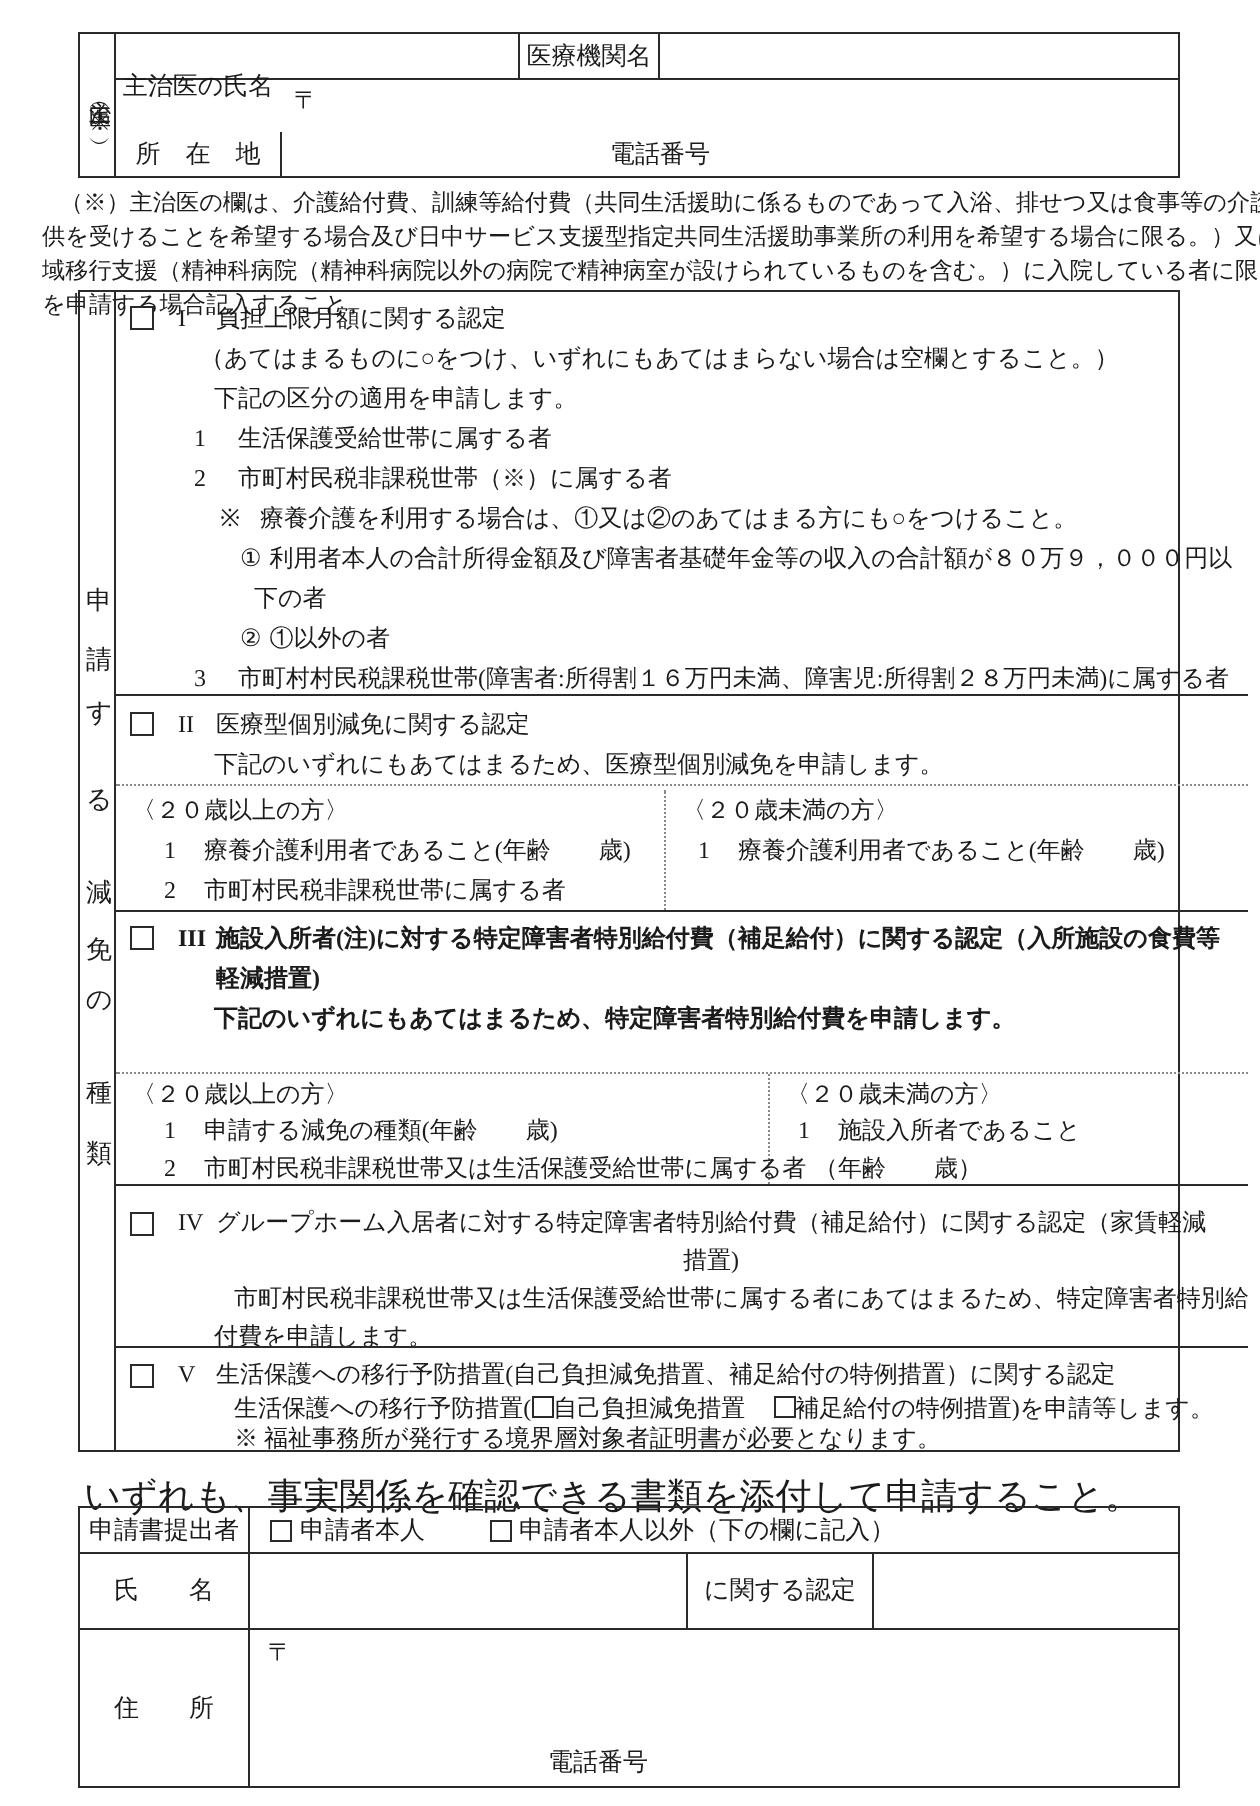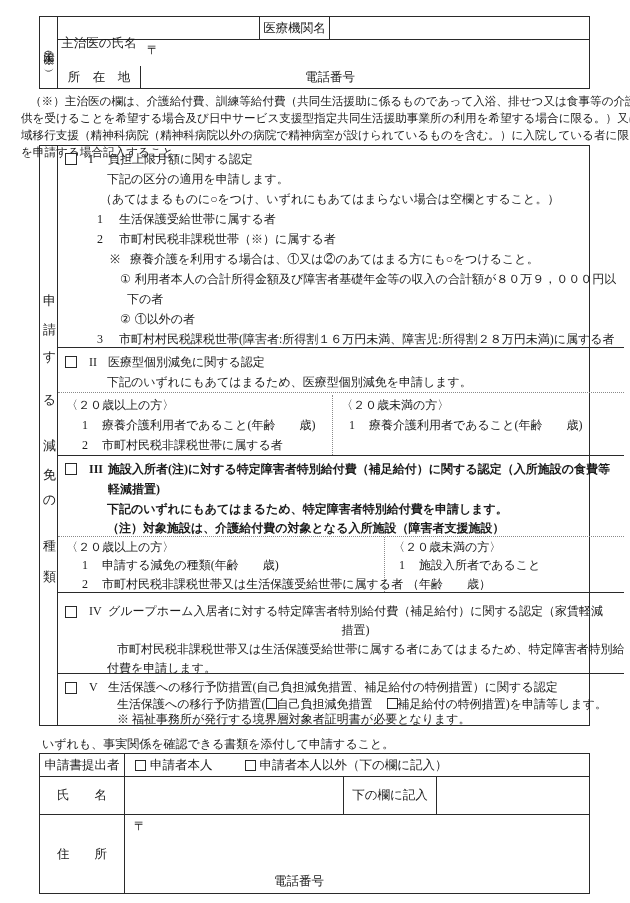--- a/index.html
+++ b/index.html
@@ -71,21 +71,21 @@
   .s4 .title-row{line-height:19px;}
   .s4 .bodywrap{padding-left:49px;}
   .s4 .b1{padding-left:10px;line-height:19px;white-space:nowrap;}
   .s4 .b2{line-height:19px;white-space:nowrap;}
   .s5{height:52px;padding-top:4px;}
   .s5 .title-row{line-height:18px;}
   .s5 .l-b1{padding-left:59px;line-height:16px;white-space:nowrap;}
   .s5 .l-b2{padding-left:59px;line-height:15px;white-space:nowrap;}
   .sp{display:inline-block;width:14px;}
   
-  .footer-note{position:absolute;left:42px;top:736px;font-size:12px;}
+  .footer-note{position:absolute;left:42px;top:736px;font-size:18px;}
   
   .app-table{position:absolute;left:39px;top:753px;width:549px;border:1.4px solid #2a2a2a;font-size:12.5px;}
   .at-row{display:flex;}
   .at-row + .at-row{border-top:1px solid #2a2a2a;}
   .at-r1{height:22px;align-items:center;white-space:nowrap;}
   .at-r2{height:37px;}
   .at-r3{height:78px;}
   .at-lab{width:84px;border-right:1px solid #2a2a2a;display:flex;align-items:center;justify-content:center;align-self:stretch;text-align:center;}
   .at-opts{display:flex;align-items:center;padding-left:10px;gap:4px;}
   .at-opts .gap{display:inline-block;width:24px;}
@@ -132,22 +132,22 @@
     <span class="vtext2">申請する減免の種類</span>
   </div>
   <div class="mt-main">
 
     <div class="sec s1">
       <div class="title-row">
         <span class="cb"></span>
         <span class="numeral">I</span>
         <span>負担上限月額に関する認定</span>
       </div>
+      <div class="ln l-paren">（あてはまるものに○をつけ、いずれにもあてはまらない場合は空欄とすること。）</div>
       <div class="ln l-body">下記の区分の適用を申請します。</div>
-      <div class="ln l-paren">（あてはまるものに○をつけ、いずれにもあてはまらない場合は空欄とすること。）</div>
       <div class="ln l-item"><span class="no">1</span><span>生活保護受給世帯に属する者</span></div>
       <div class="ln l-item"><span class="no">2</span><span>市町村民税非課税世帯（※）に属する者</span></div>
       <div class="ln l-kome"><span class="mk">※</span><span>療養介護を利用する場合は、①又は②のあてはまる方にも○をつけること。</span></div>
       <div class="ln l-circ"><span class="mk">①</span><span>利用者本人の合計所得金額及び障害者基礎年金等の収入の合計額が８０万９，０００円以</span></div>
       <div class="ln l-circ2">下の者</div>
       <div class="ln l-circ"><span class="mk">②</span><span>①以外の者</span></div>
       <div class="ln l-item"><span class="no">3</span><span>市町村村民税課税世帯(障害者:所得割１６万円未満、障害児:所得割２８万円未満)に属する者</span></div>
     </div>
 
     <div class="sec s2">
@@ -176,21 +176,20 @@
       <div class="top">
         <div class="title-row">
           <span class="cb"></span>
           <span class="numeral">III</span>
           <span>
               <span class="nw" style="display:block;">施設入所者(注)に対する特定障害者特別給付費（補足給付）に関する認定（入所施設の食費等</span>
               <span class="nw" style="display:block;">軽減措置)</span>
             </span>
         </div>
         <div class="ln l-body">下記のいずれにもあてはまるため、特定障害者特別給付費を申請します。</div>
-        <div class="l-note">（注）対象施設は、介護給付費の対象となる入所施設（障害者支援施設）</div>
       </div>
       <div class="cols">
         <div class="col-l">
           <div class="col-h">〈２０歳以上の方〉</div>
           <div class="col-item"><span class="no">1</span><span>申請する減免の種類(年齢　　歳)</span></div>
           <div class="col-item"><span class="no">2</span><span>市町村民税非課税世帯又は生活保護受給世帯に属する者</span></div>
         </div>
         <div class="col-r">
           <div class="col-h">〈２０歳未満の方〉</div>
           <div class="col-item"><span class="no">1</span><span>施設入所者であること</span></div>
@@ -238,21 +237,21 @@
       <span class="cb small"></span>
       <span>申請者本人</span>
       <span class="gap"></span>
       <span class="cb small"></span>
       <span>申請者本人以外（下の欄に記入）</span>
     </div>
   </div>
   <div class="at-row at-r2">
     <div class="at-lab">氏　　名</div>
     <div class="at-in1"></div>
-    <div class="at-lab2">下の欄に記入</div>
+    <div class="at-lab2">に関する認定</div>
     <div class="at-in2"></div>
   </div>
   <div class="at-row at-r3">
     <div class="at-lab">住　　所</div>
     <div class="at-addr">
       <span class="postal">〒</span>
       <span class="phone">電話番号</span>
     </div>
   </div>
 </div>

